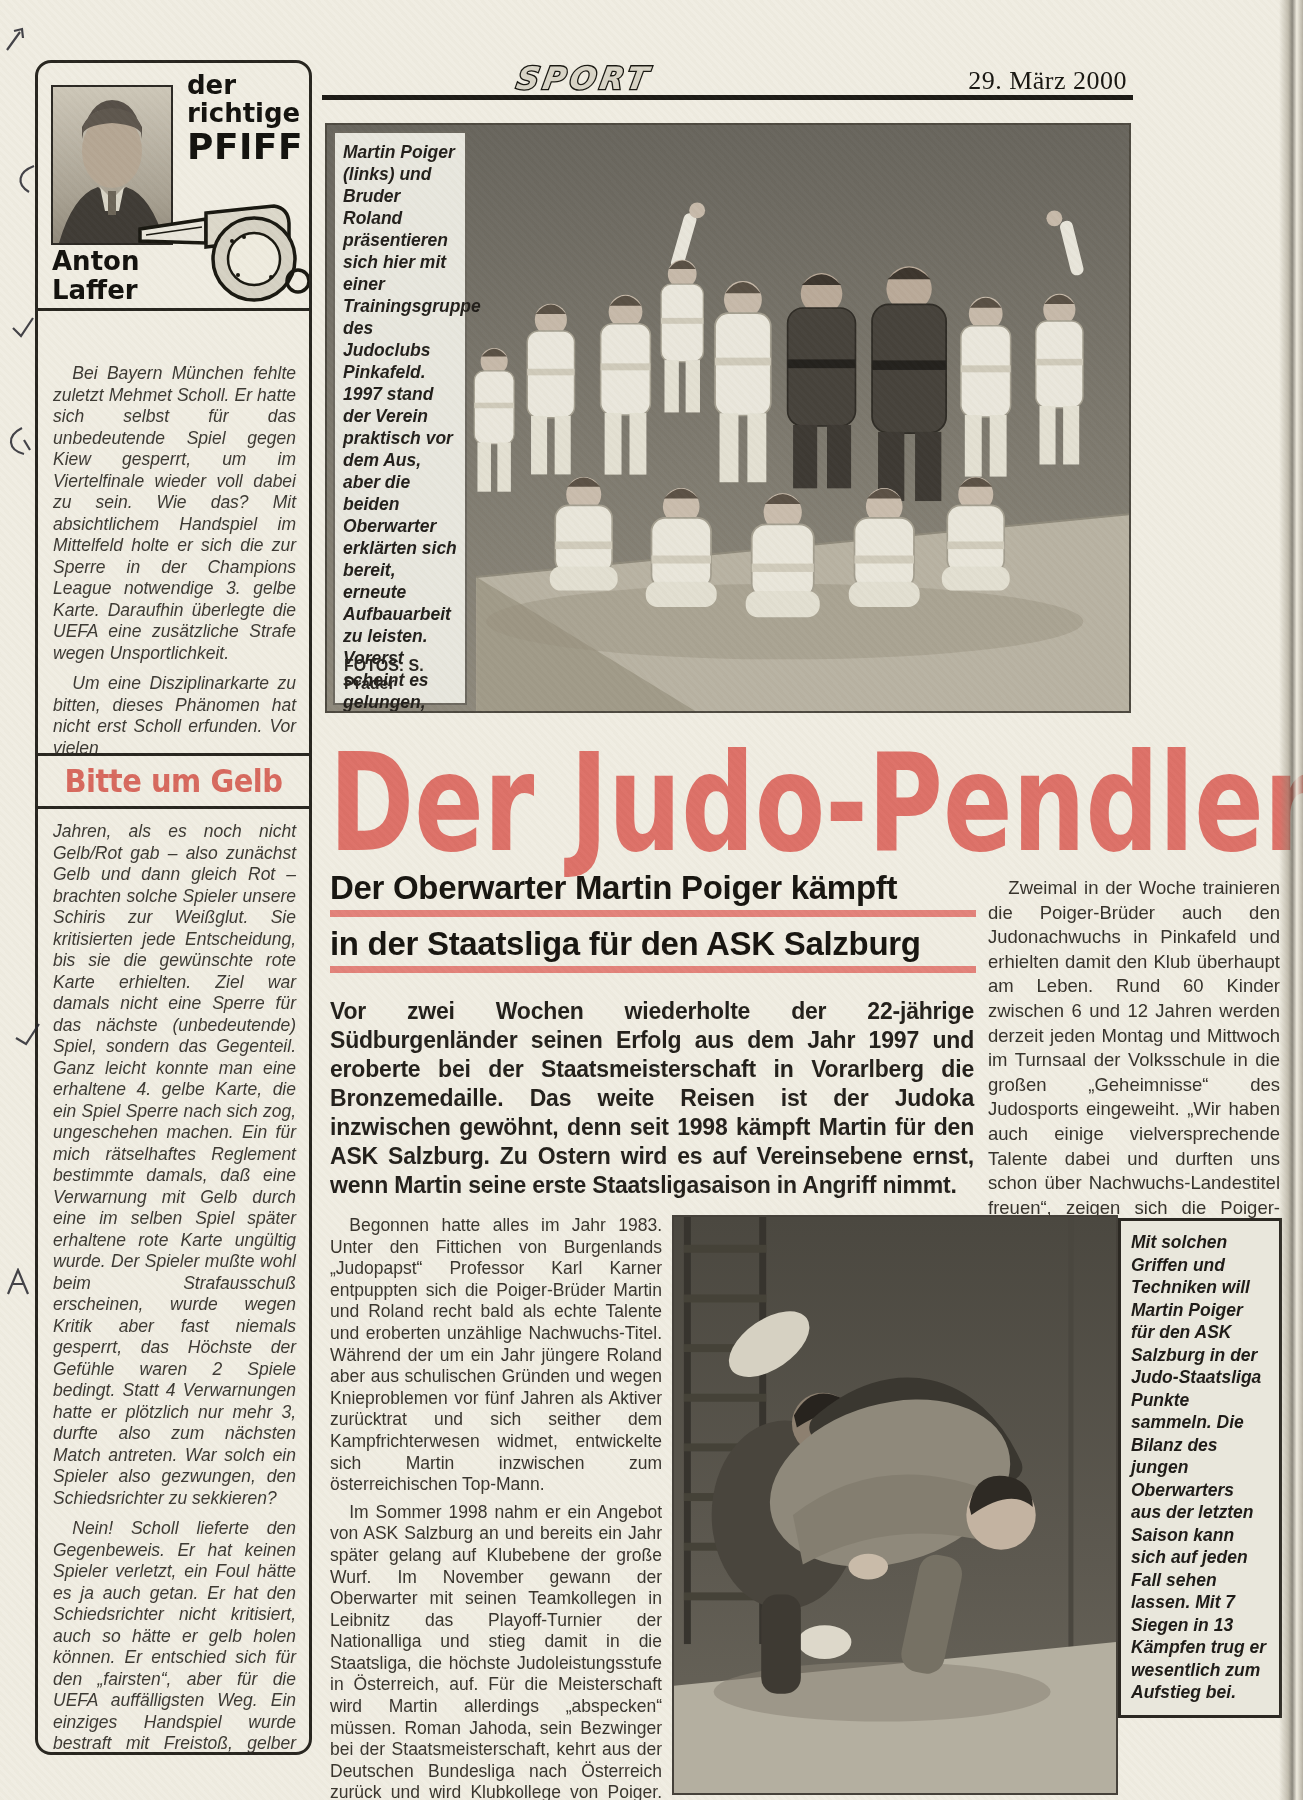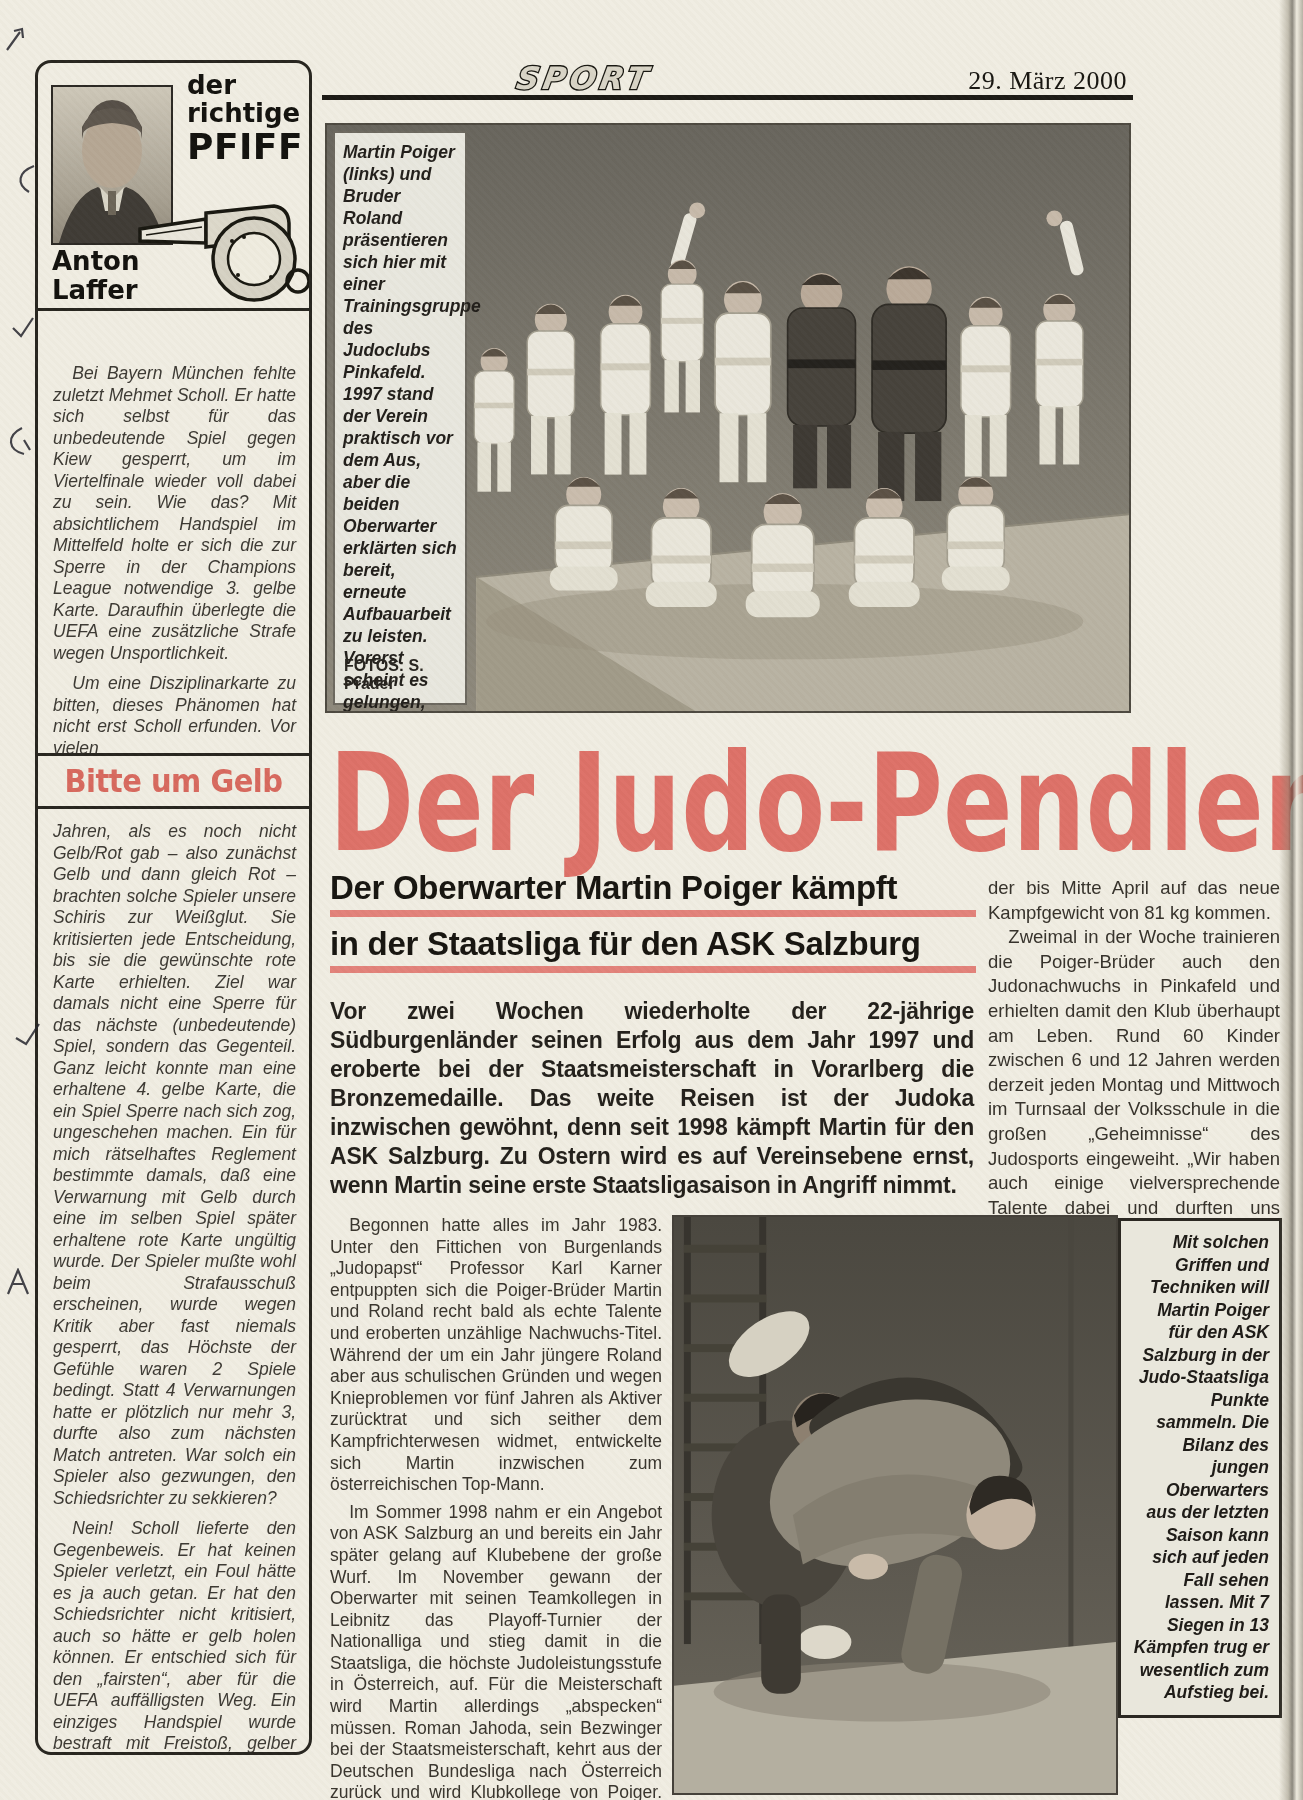--- a/index.html
+++ b/index.html
@@ -59,21 +59,21 @@
         line-height:29px;text-align:justify;color:#211e19;letter-spacing:-.2px;}
   .col1{position:absolute;left:330px;top:1215px;width:332px;font-size:17.5px;line-height:21.6px;
         text-align:justify;color:#37332c;}
   .col1 p{margin:0 0 6px 0;}
   
   .photo2{position:absolute;left:672px;top:1215px;width:446px;height:580px;border:2px solid #45413a;
         box-sizing:border-box;overflow:hidden;z-index:2;}
   .photo2 svg{position:absolute;inset:0;width:100%;height:100%;}
   .cap2{position:absolute;left:1118px;top:1218px;width:164px;height:500px;background:#e9e7dc;
         border:3px solid #2b2822;box-sizing:border-box;padding:10px 10px;z-index:2;}
-  .cap2-text{font-style:italic;font-weight:bold;font-size:17.5px;line-height:22.5px;color:#1f1c18;text-align:right;}
+  .cap2-text{font-style:italic;font-weight:bold;font-size:17.5px;line-height:22.5px;color:#1f1c18;}
   
   .page-edge{position:absolute;right:0;top:0;width:24px;height:100%;z-index:6;
         background:linear-gradient(90deg,rgba(150,143,125,0) 0%,rgba(140,133,115,.45) 38%,
         rgba(58,53,43,.55) 55%,rgba(238,234,222,.95) 74%,rgba(125,119,103,.5) 100%);}
   .mark{position:absolute;z-index:5;opacity:.85;}
 </style>
 </head>
 <body>
 
 <div class="page">
@@ -213,21 +213,20 @@
     </div>
   </div>
 
   <div class="headline">Der Judo-Pendler</div>
   <div class="subhead s1">Der Oberwarter Martin Poiger kämpft</div>
   <div class="subbar b1"></div>
   <div class="subhead s2">in der Staatsliga für den ASK Salzburg</div>
   <div class="subbar b2"></div>
 
   <div class="col2">
-    <p>der bis Mitte April auf das neue Kampfgewicht von 81 kg kommen.</p>
     <p class="ind">Zweimal in der Woche trainieren die Poiger-Brüder auch den Judonachwuchs in Pinkafeld und erhielten damit den Klub überhaupt am Leben. Rund 60 Kinder zwischen 6 und 12 Jahren werden derzeit jeden Montag und Mittwoch im Turnsaal der Volksschule in die großen „Geheimnisse“ des Judosports eingeweiht. „Wir haben auch einige vielversprechende Talente dabei und durften uns schon über Nachwuchs-Landestitel freuen“, zeigen sich die Poiger-Brüder mit der Abeit in Pinkafeld sehr zufrieden.</p>
   </div>
 
   <div class="lead">Vor zwei Wochen wiederholte der 22-jährige Südburgenländer seinen Erfolg aus dem Jahr 1997 und eroberte bei der Staatsmeisterschaft in Vorarlberg die Bronzemedaille. Das weite Reisen ist der Judoka inzwischen gewöhnt, denn seit 1998 kämpft Martin für den ASK Salzburg. Zu Ostern wird es auf Vereinsebene ernst, wenn Martin seine erste Staatsligasaison in Angriff nimmt.</div>
 
   <div class="col1">
     <p class="ind">Begonnen hatte alles im Jahr 1983. Unter den Fittichen von Burgenlands „Judopapst“ Professor Karl Karner entpuppten sich die Poiger-Brüder Martin und Roland recht bald als echte Talente und eroberten unzählige Nachwuchs-Titel. Während der um ein Jahr jüngere Roland aber aus schulischen Gründen und wegen Knieproblemen vor fünf Jahren als Aktiver zurücktrat und sich seither dem Kampfrichterwesen widmet, entwickelte sich Martin inzwischen zum österreichischen Top-Mann.</p>
     <p class="ind">Im Sommer 1998 nahm er ein Angebot von ASK Salzburg an und bereits ein Jahr später gelang auf Klubebene der große Wurf. Im November gewann der Oberwarter mit seinen Teamkollegen in Leibnitz das Playoff-Turnier der Nationalliga und stieg damit in die Staatsliga, die höchste Judoleistungsstufe in Österreich, auf. Für die Meisterschaft wird Martin allerdings „abspecken“ müssen. Roman Jahoda, sein Bezwinger bei der Staatsmeisterschaft, kehrt aus der Deutschen Bundesliga nach Österreich zurück und wird Klubkollege von Poiger. Daher muss der Südburgenlän-</p>
   </div>
 

